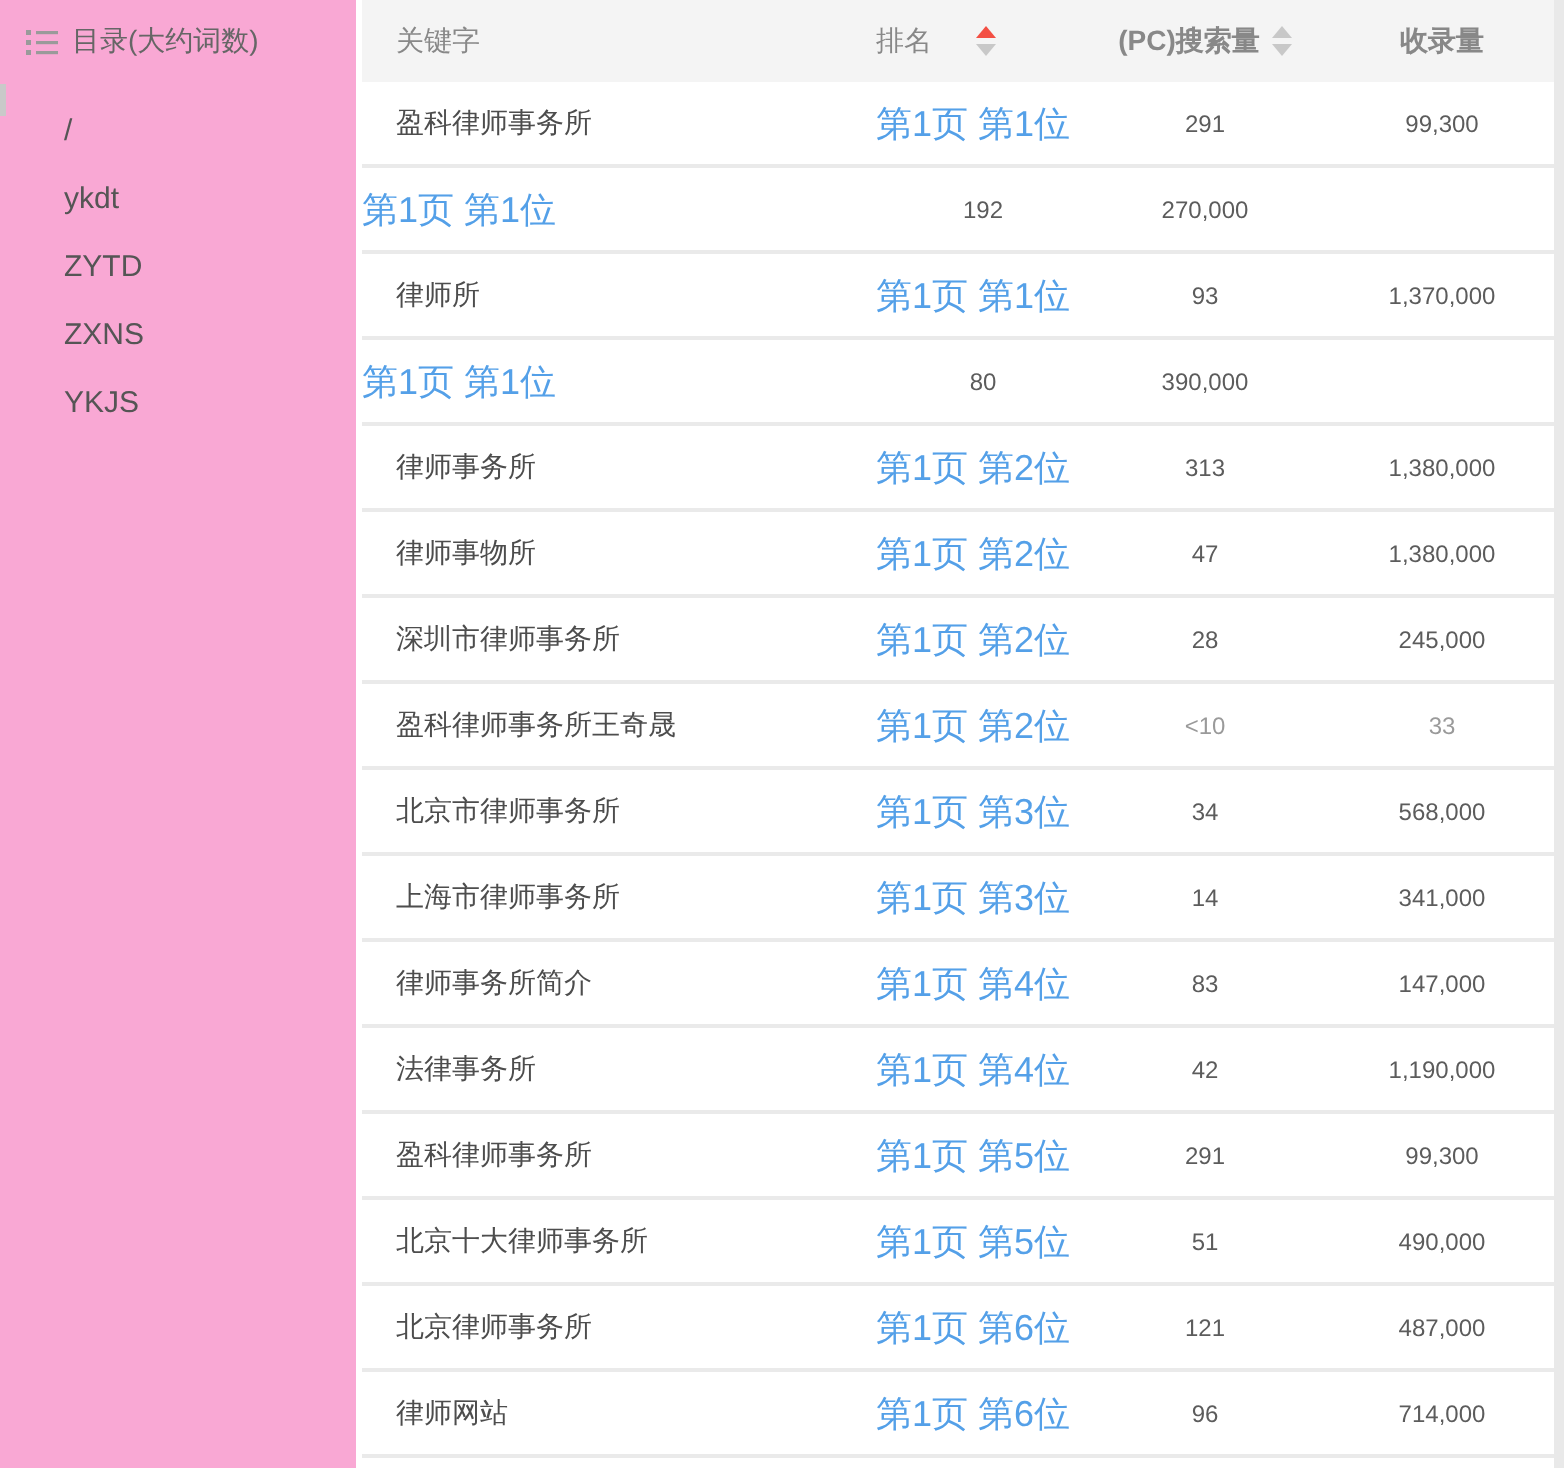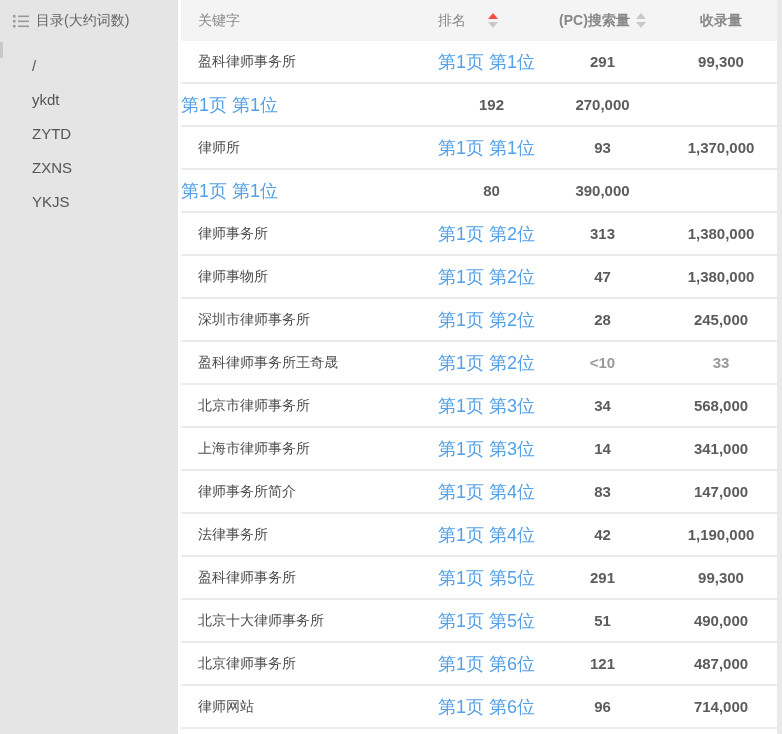--- a/index.html
+++ b/index.html
@@ -9,21 +9,21 @@
     background: #ffffff;
     position: relative;
     color: #4d4d4d;
   }
 
   
   .sidebar {
     position: absolute;
     left: 0; top: 0;
     width: 178px; height: 734px;
-    background: #e5e5e5;
+    background: #f9a8d4;
   }
   .sidebar-header {
     height: 41px;
     display: flex;
     align-items: center;
     padding-left: 13px;
     color: #666;
     font-size: 14px;
   }
   .list-icon { margin-right: 7px; display: inline-flex; }
@@ -88,23 +88,22 @@
   }
   .cell-rank a, .cell-rank {
     font-size: 18px;
     color: #54a0e8;
     text-decoration: none;
     cursor: pointer;
     white-space: nowrap;
   }
   .cell-num {
     text-align: center;
-    font-size: 15px;
+    font-size: 12px;
     color: #5c5c5c;
-    font-weight: bold;
   }
   .data-row.muted .cell-num { color: #9a9a9a; }
 
   
   .right-strip {
     position: absolute;
     right: 0; top: 0;
     width: 5px; height: 734px;
     background: #e9e9e9;
   }

